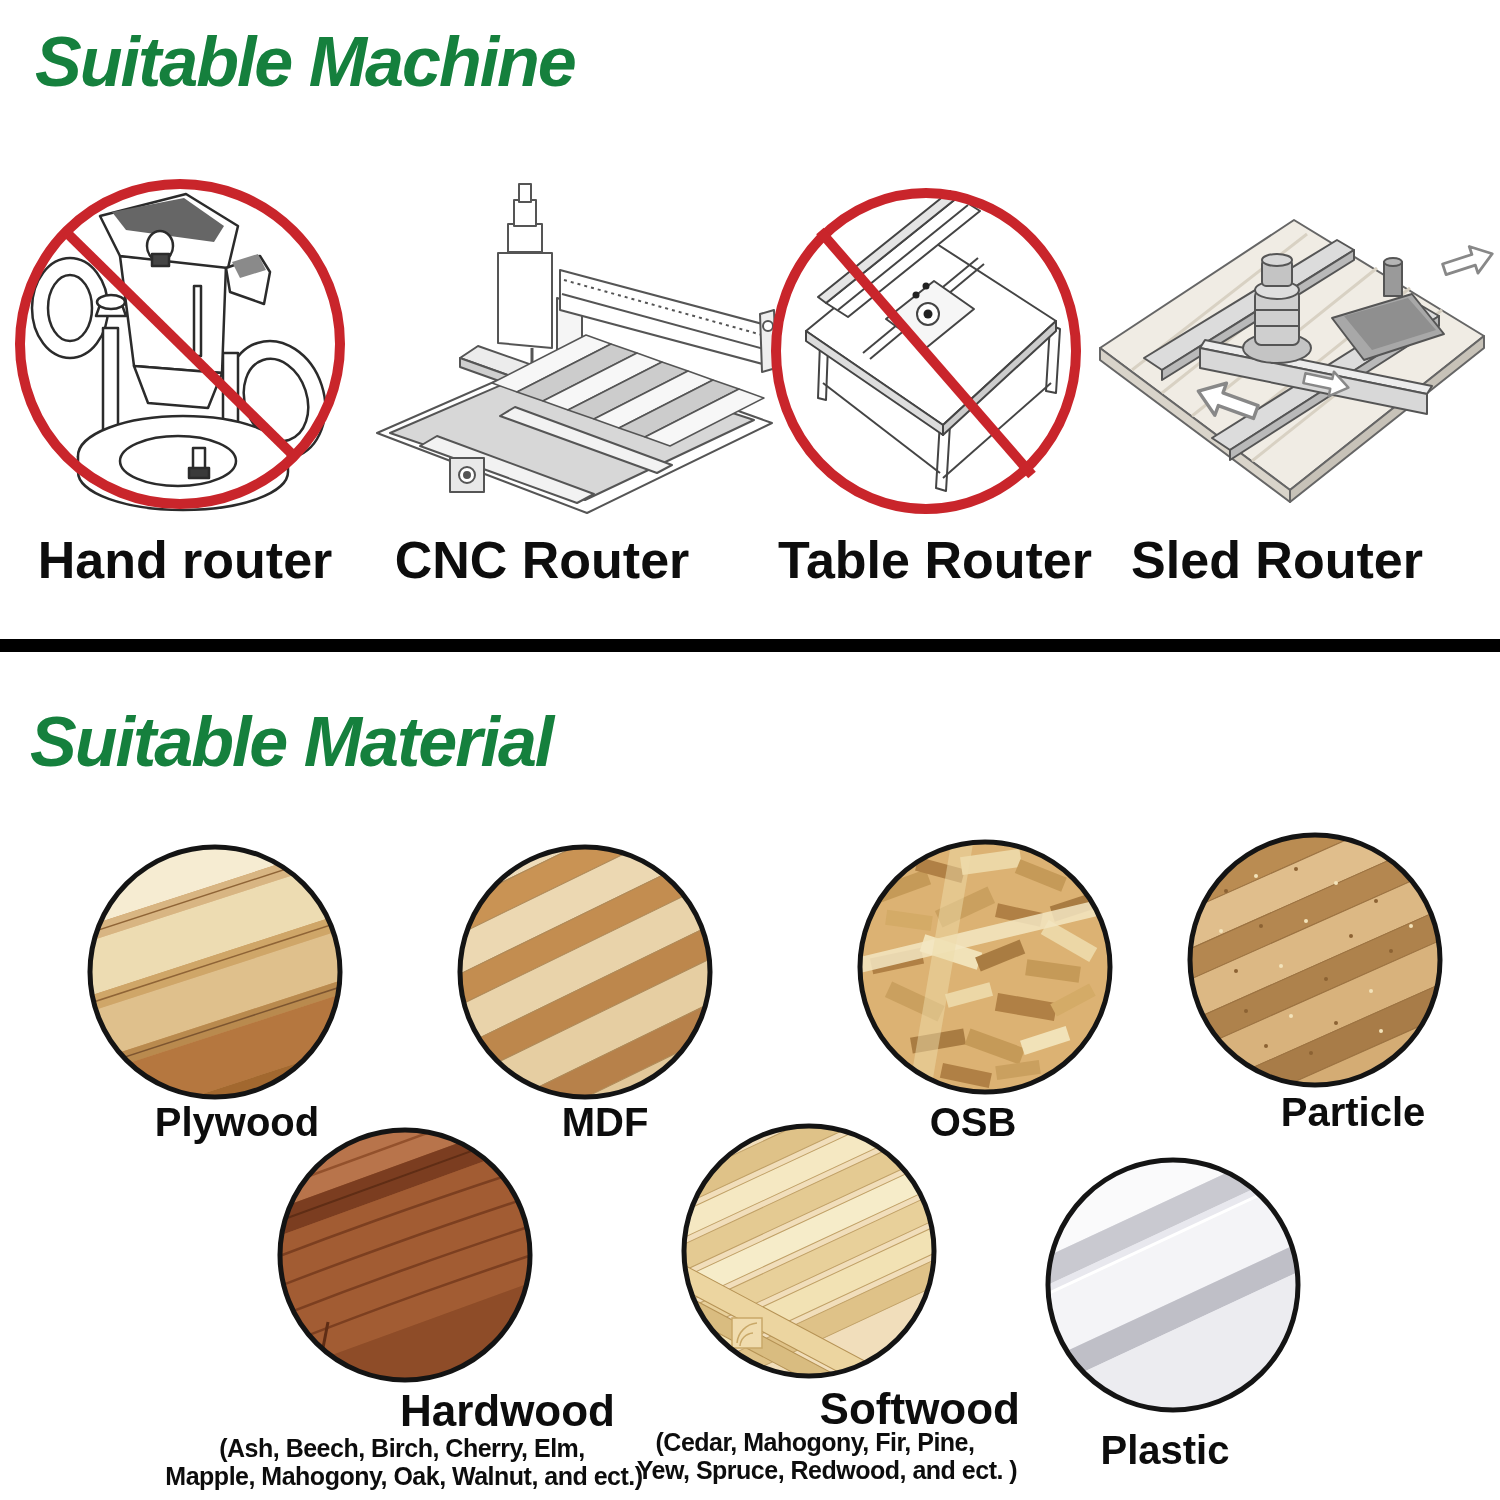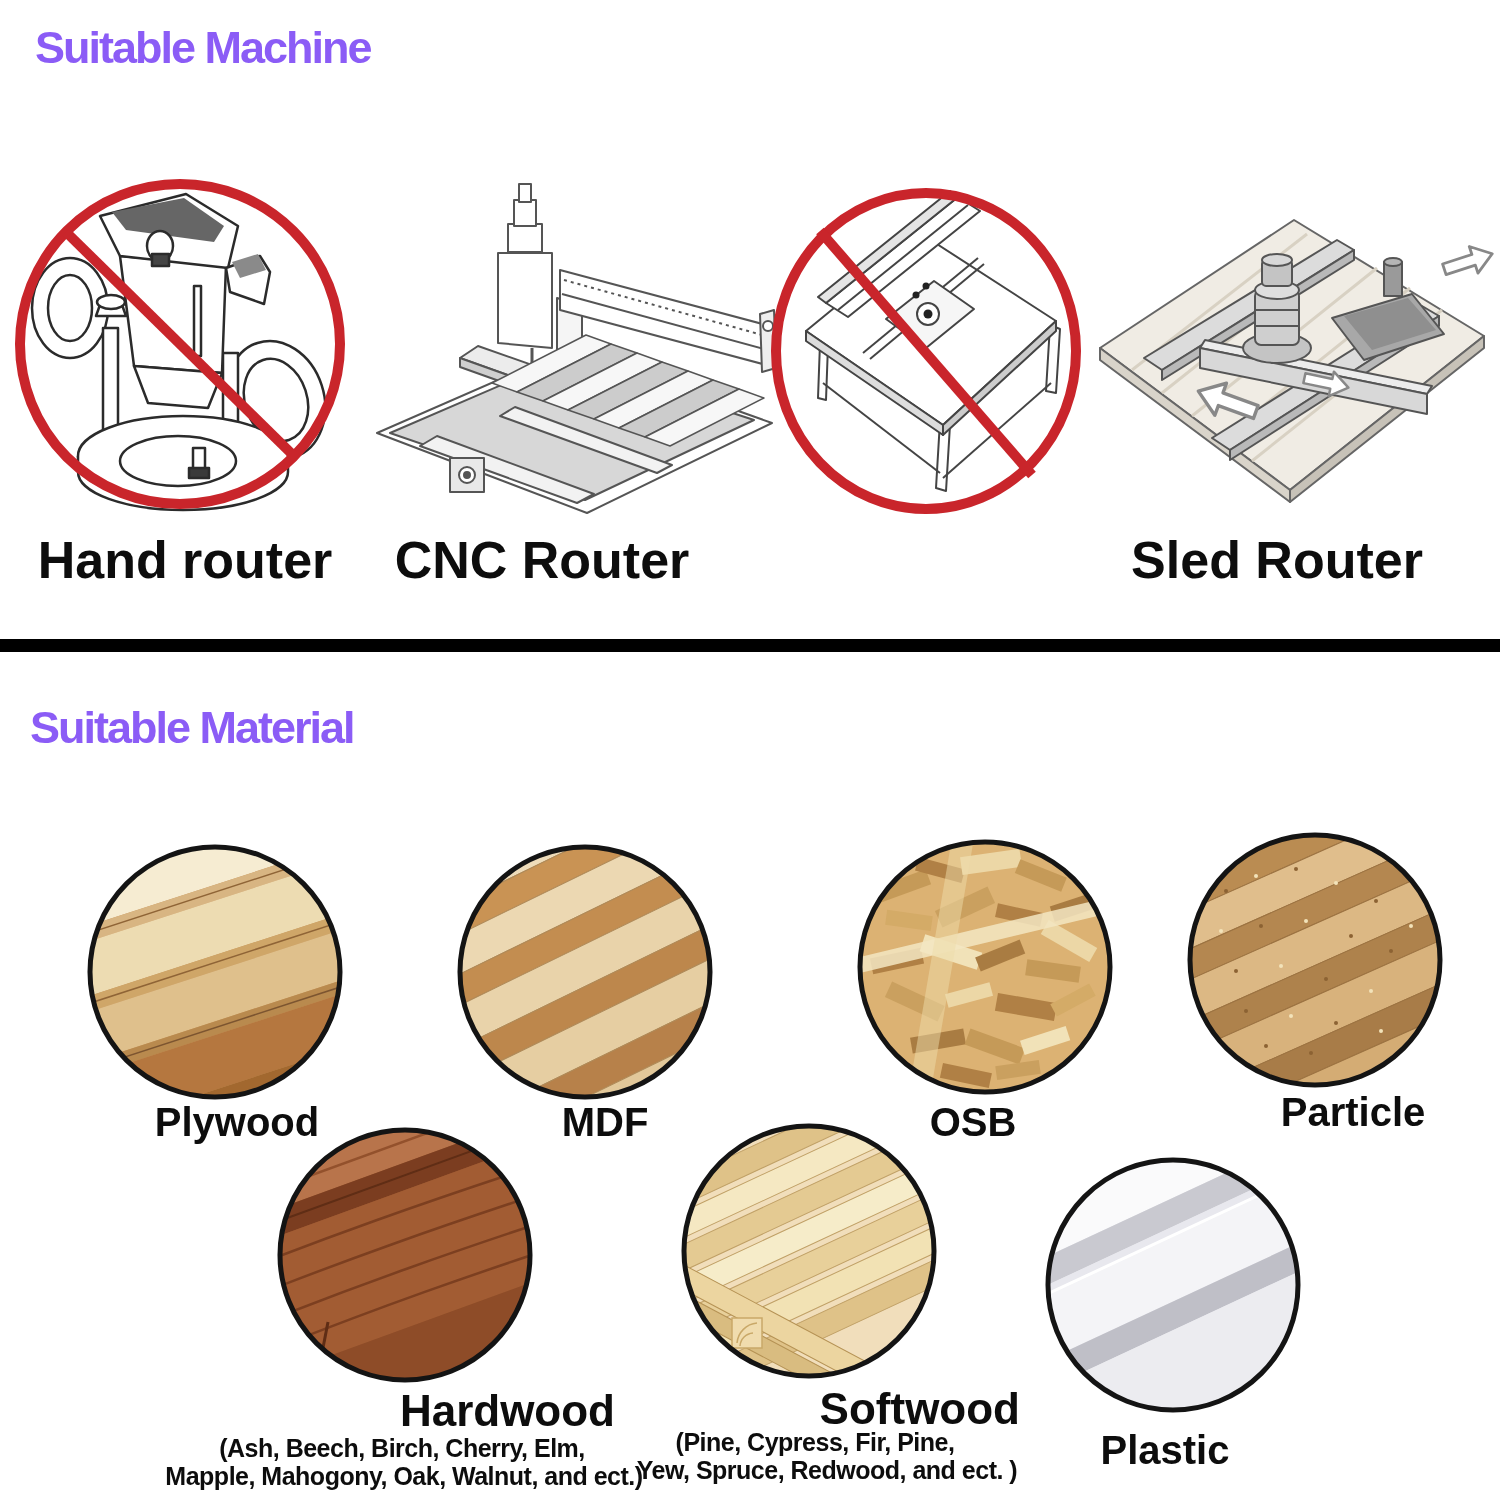--- a/index.html
+++ b/index.html
@@ -1,19 +1,19 @@
 <!DOCTYPE html>
 <html><head>
 <meta charset="utf-8">
 <style>
   html,body{margin:0;padding:0;background:#fff;}
   #canvas{position:relative;width:1500px;height:1500px;background:#ffffff;overflow:hidden;
           font-family:"Liberation Sans","DejaVu Sans",sans-serif;color:#0d0d0d;}
   .abs{position:absolute;}
-  .section-title{font-size:45px;font-weight:bold;letter-spacing:-2px;white-space:nowrap;color:#8b5cf6;}
+  .section-title{font-size:70px;font-weight:bold;letter-spacing:-2px;white-space:nowrap;color:#15803d;font-style:italic;}
   .machine-label{font-size:52px;font-weight:bold;text-align:center;white-space:nowrap;width:320px;}
   .mat-label{font-size:40px;font-weight:bold;text-align:center;white-space:nowrap;width:320px;}
   .mat-label-lg{font-size:44px;font-weight:bold;text-align:right;white-space:nowrap;width:420px;}
   .mat-sub{font-size:25px;font-weight:bold;text-align:center;white-space:nowrap;width:800px;letter-spacing:-0.5px;}
   .divider{left:0;top:639px;width:1500px;height:13px;background:#000;}
   svg{display:block;}
 </style>
 </head>
 <body>
 
@@ -147,20 +147,21 @@
     </g>
     <g fill="#ffffff" stroke="#888" stroke-width="2" stroke-linejoin="round">
       <polygon points="0,6 22,6 22,0 36,10 22,20 22,14 0,14" transform="translate(158,230) rotate(200) scale(1.7)"></polygon>
       <polygon points="0,6 22,6 22,0 36,10 22,20 22,14 0,14" transform="translate(215,168) rotate(12) scale(1.25)"></polygon>
       <polygon points="0,6 22,6 22,0 36,10 22,20 22,14 0,14" transform="translate(348,58) rotate(-18) scale(1.4)"></polygon>
     </g>
   </svg>
 
   <div class="abs machine-label" style="left:25px;top:530px;">Hand router</div>
   <div class="abs machine-label" style="left:382px;top:530px;">CNC Router</div>
+  <div class="abs machine-label" style="left:775px;top:530px;">Table Router</div>
   <div class="abs machine-label" style="left:1117px;top:530px;">Sled Router</div>
 
   <div class="abs divider"></div>
 
   <div class="abs section-title" style="left:30px;top:702px;">Suitable Material</div>
 
   <svg class="abs" style="left:86px;top:843px;" width="258" height="258" viewBox="0 0 258 258">
     <defs>
         <clipPath id="cp-ply">
           <circle cx="129" cy="129" r="125"></circle>
@@ -390,18 +391,18 @@
       </g>
     </g>
     <circle cx="129" cy="129" r="125" fill="none" stroke="#141414" stroke-width="5"></circle>
   </svg>
 
   <div class="abs mat-label-lg" style="left:195px;top:1386px;">Hardwood</div>
   <div class="abs mat-sub" style="left:2px;top:1434px;">(Ash, Beech, Birch, Cherry, Elm,</div>
   <div class="abs mat-sub" style="left:4px;top:1462px;">Mapple, Mahogony, Oak, Walnut, and ect.)</div>
 
   <div class="abs mat-label-lg" style="left:600px;top:1384px;">Softwood</div>
-  <div class="abs mat-sub" style="left:415px;top:1428px;">(Pine, Cypress, Fir, Pine,</div>
+  <div class="abs mat-sub" style="left:415px;top:1428px;">(Cedar, Mahogony, Fir, Pine,</div>
   <div class="abs mat-sub" style="left:427px;top:1456px;">Yew, Spruce, Redwood, and ect. )</div>
 
   <div class="abs mat-label" style="left:1005px;top:1428px;">Plastic</div>
 
 </div>
 
 </body></html>

